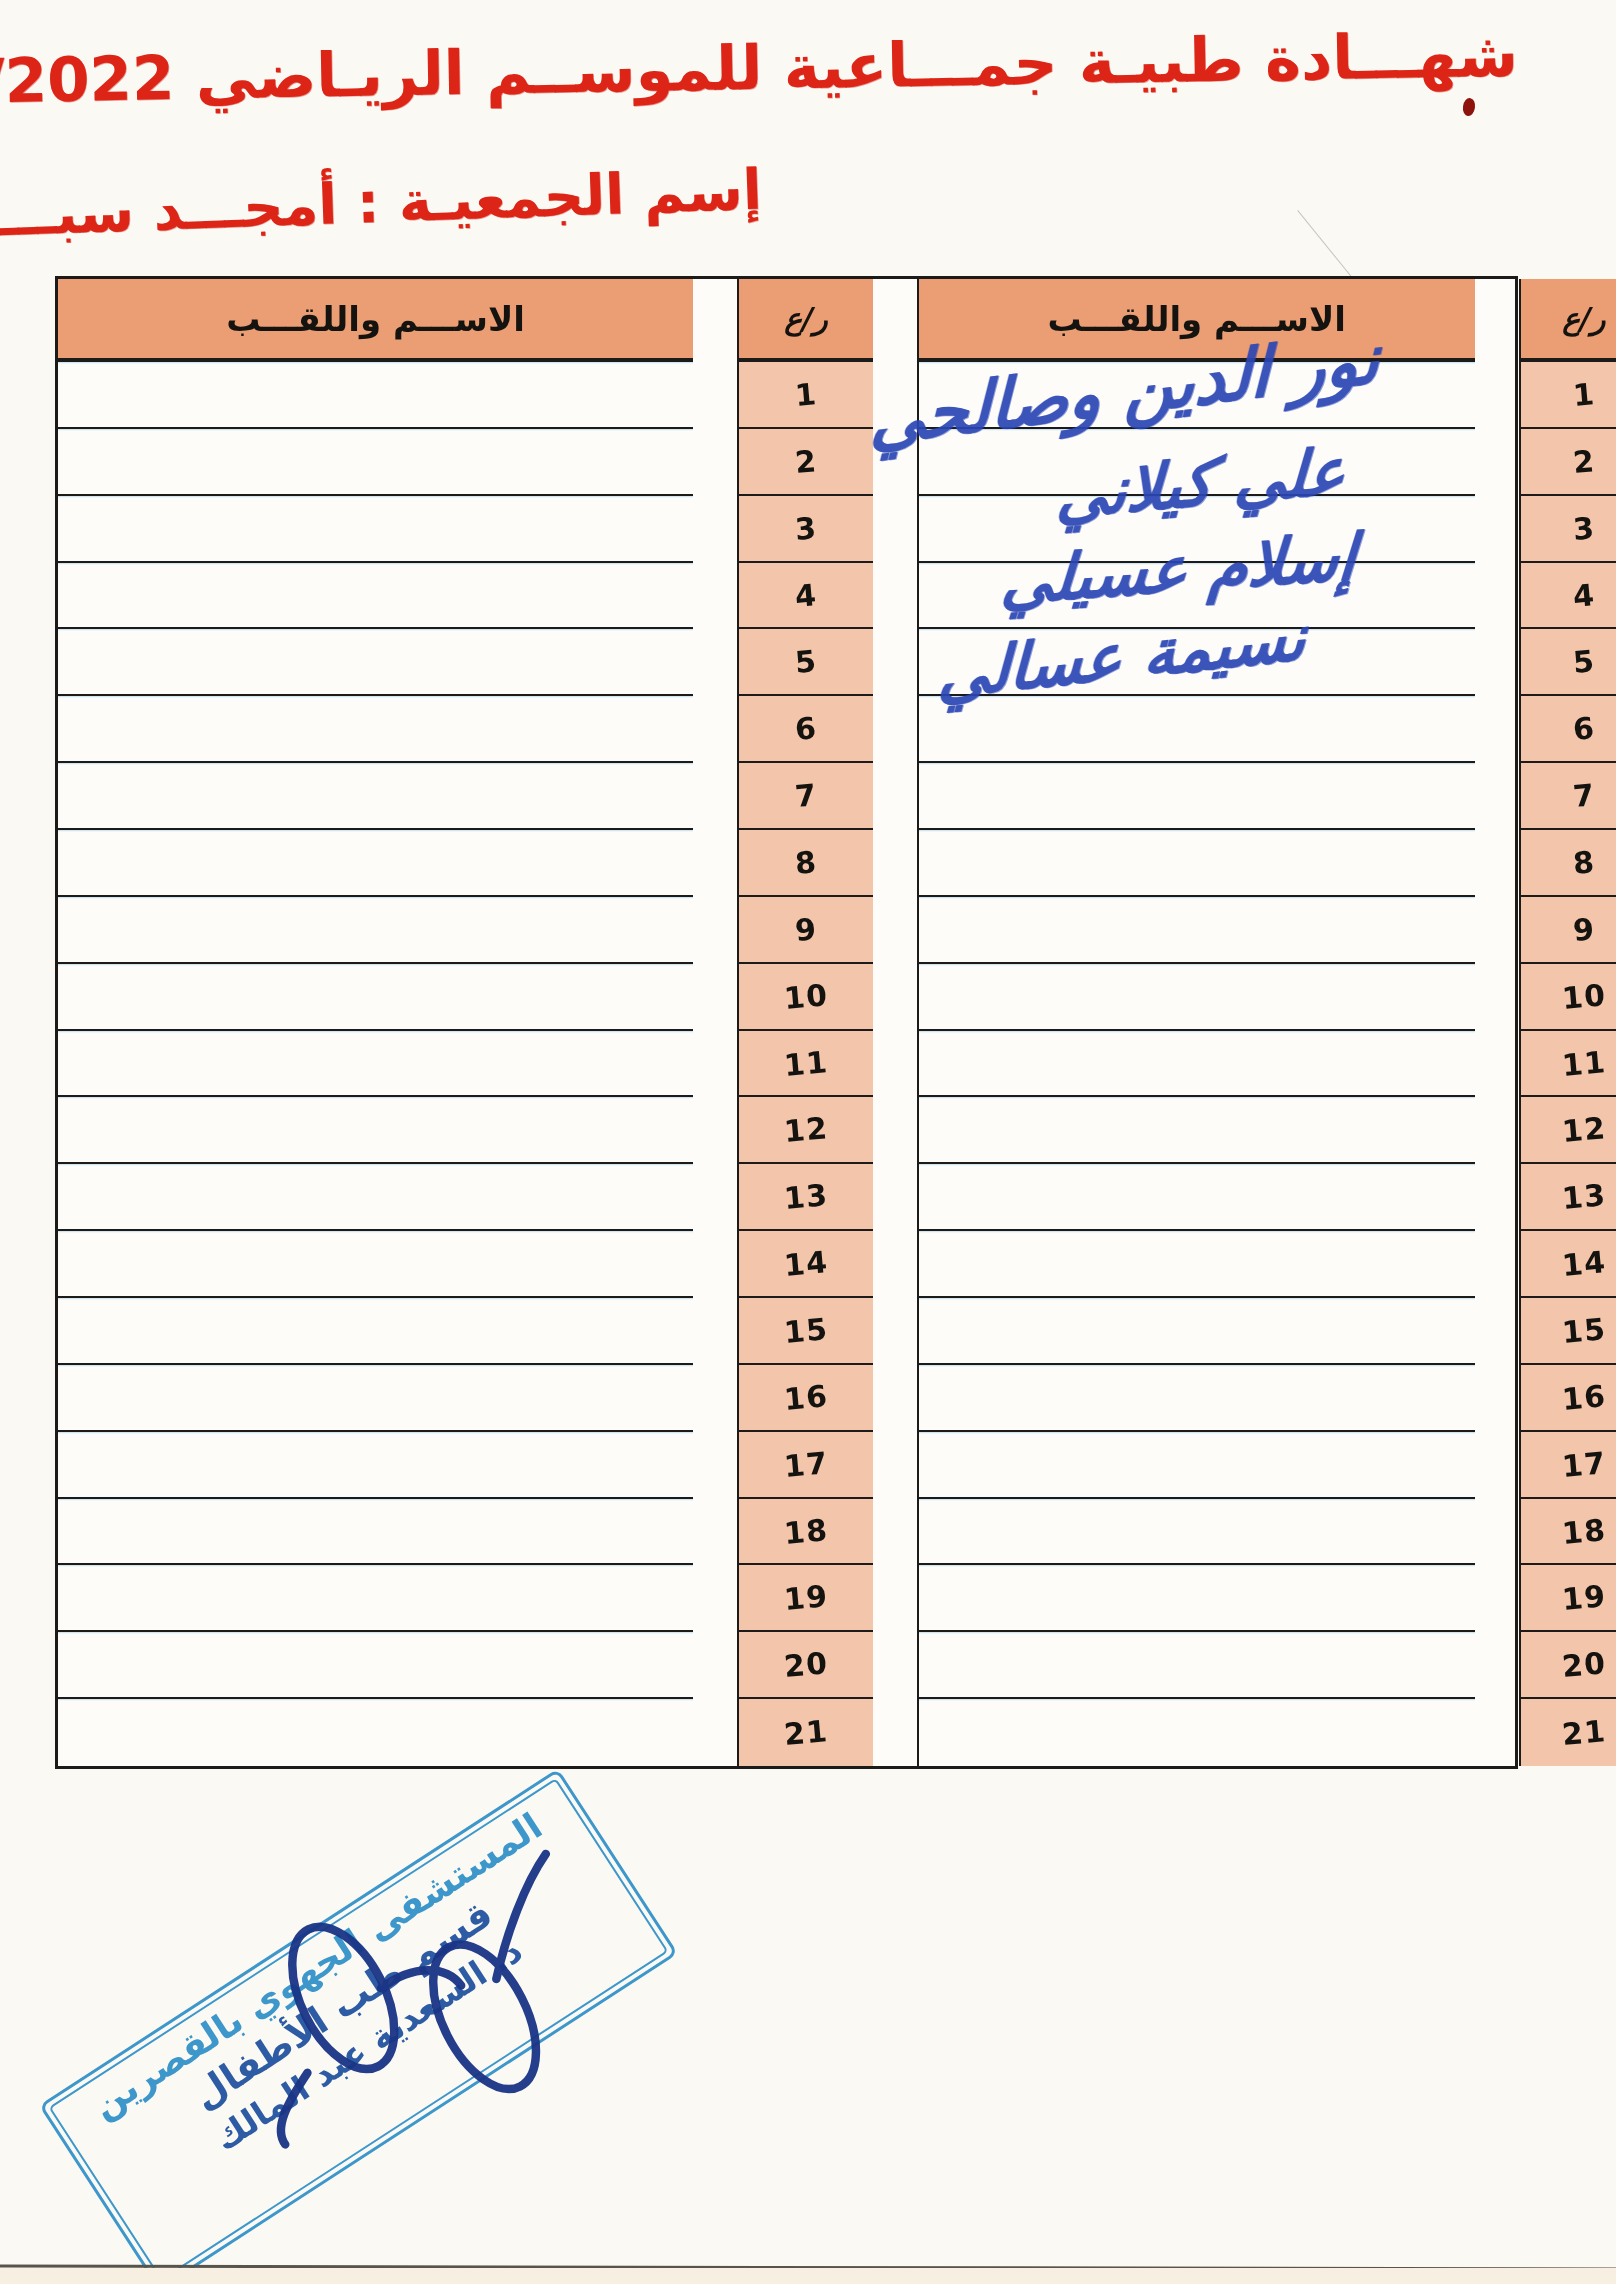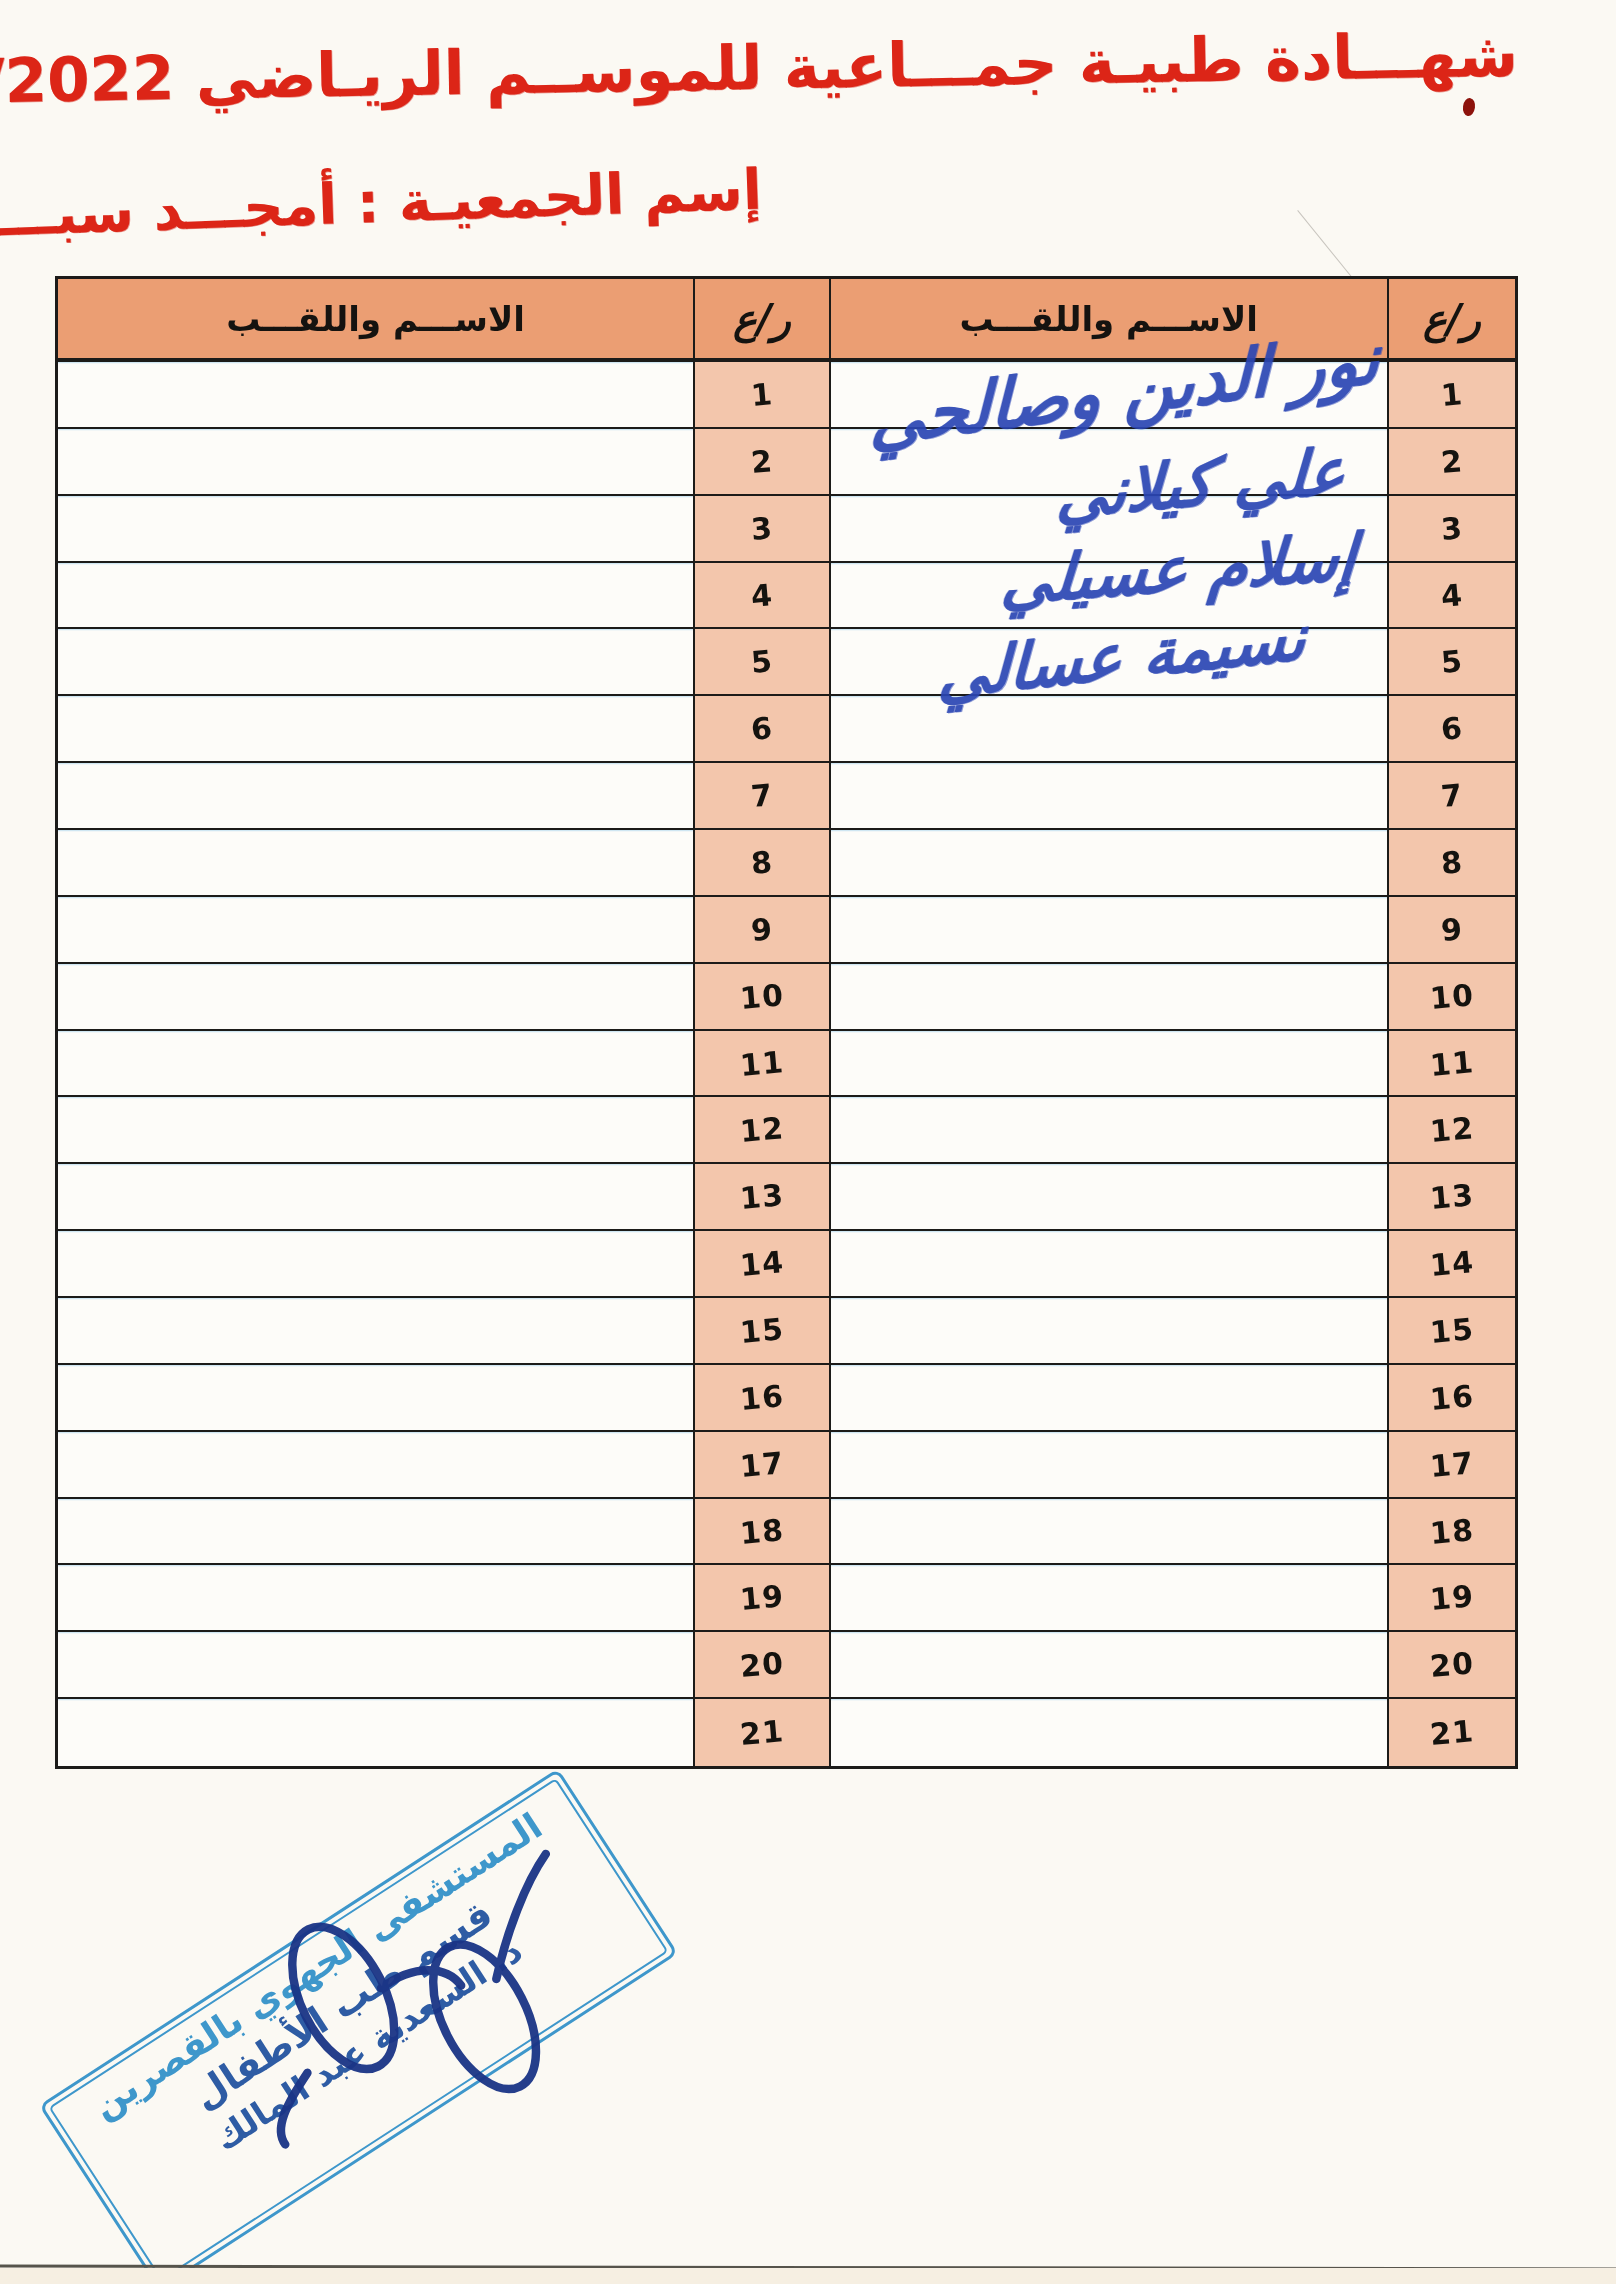--- a/index.html
+++ b/index.html
@@ -29,37 +29,37 @@
     transform:rotate(-2deg);
     text-shadow:0.7px 0.7px 0 rgba(210,30,20,.45);
     white-space:nowrap;
   }
   
   .med-table{
     position:absolute; left:55px; top:276px; width:1463px; height:1493px;
     border:3.9px solid var(--line); box-sizing:border-box;
     background:var(--cell-white);
   }
-  .trow{display:grid; grid-template-columns:43.6% 9.3% 38.3% 8.8%; width:100%;}
+  .trow{display:grid; grid-template-columns:43.6% 9.3% 38.3% 8.8%; width:100%;gap:44px;}
   .trow.header{height:83px;}
   .tbody{display:flex; flex-direction:column; height:calc(100% - 83px);}
   .tbody .trow{flex:1;}
   .cell{
     border-left:2.6px solid var(--line);
     display:flex; align-items:center; justify-content:center;
     box-sizing:border-box; position:relative;
   }
   .cell:first-child{border-left:none;}
   .trow.header .cell{
     background:var(--header-orange);
     border-bottom:4.6px solid var(--line);
     font-weight:bold; color:#151310;
   }
   .head-name{font-size:34px; direction:rtl; letter-spacing:0;}
-  .head-num{font-size:40px; direction:rtl; font-style:italic;text-align:center;}
+  .head-num{font-size:30px; direction:rtl; font-style:italic;text-align:center;}
   .tbody .cell{border-bottom:2.6px solid var(--line);}
   .tbody .trow:last-child .cell{border-bottom:none;}
   .num-cell{background:var(--numcell-pink);}
   .name-cell{background:var(--cell-white); box-shadow:inset 0 1.3px 0 rgba(120,190,230,.35);}
   .row-num{
     font-size:30px; font-weight:bold; color:#15130f;
     transform:rotate(-5deg); letter-spacing:1.3px;
   }
   
   .hw-layer{position:absolute; inset:0; pointer-events:none;}

